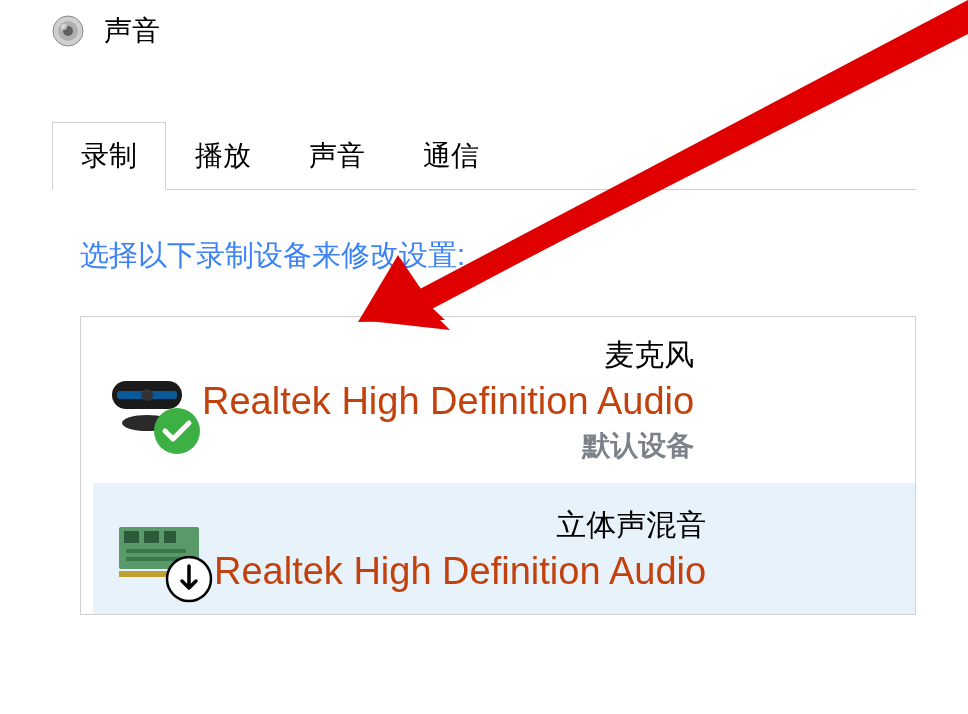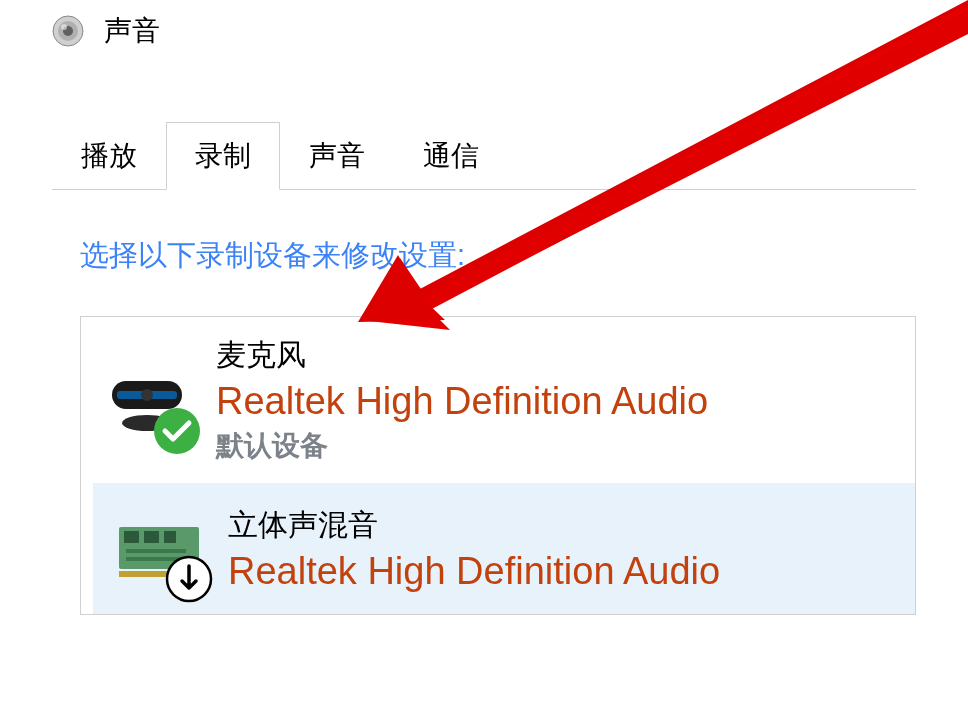--- a/index.html
+++ b/index.html
@@ -64,22 +64,23 @@
       margin-left: 28px;
     }
     .device-list {
       border: 1px solid #d0d0d0;
       margin-left: 28px;
     }
     .device-item {
       display: flex;
       align-items: center;
       padding: 18px 18px;
-      gap: 22px;
+      gap: 8px;
       cursor: pointer;
+      text-align: right;
     }
     .device-item.selected {
       background: #e8f2fb;
       margin-left: 12px;
     }
     .device-icon-wrapper {
       width: 95px;
       height: 95px;
       position: relative;
       flex-shrink: 0;
@@ -135,22 +136,22 @@
       <ellipse cx="18" cy="18" rx="15" ry="15" fill="#d0d0d0" stroke="#888" stroke-width="1"></ellipse>
       <ellipse cx="18" cy="18" rx="10" ry="10" fill="#b0b0b0"></ellipse>
       <ellipse cx="18" cy="18" rx="5" ry="5" fill="#606060"></ellipse>
       <ellipse cx="14" cy="14" rx="3" ry="3" fill="#f0f0f0" opacity="0.6"></ellipse>
     </svg>
   </div>
   <div class="window-title">声音</div>
 </div>
 
 <div class="tabs-container">
+  <div class="tab active">录制</div>
   <div class="tab">播放</div>
-  <div class="tab active">录制</div>
   <div class="tab">声音</div>
   <div class="tab">通信</div>
 </div>
 
 <div class="tab-content">
   <div class="instruction-text">选择以下录制设备来修改设置:</div>
 
   <div class="device-list">
     <div class="device-item">
       <div class="device-icon-wrapper">

